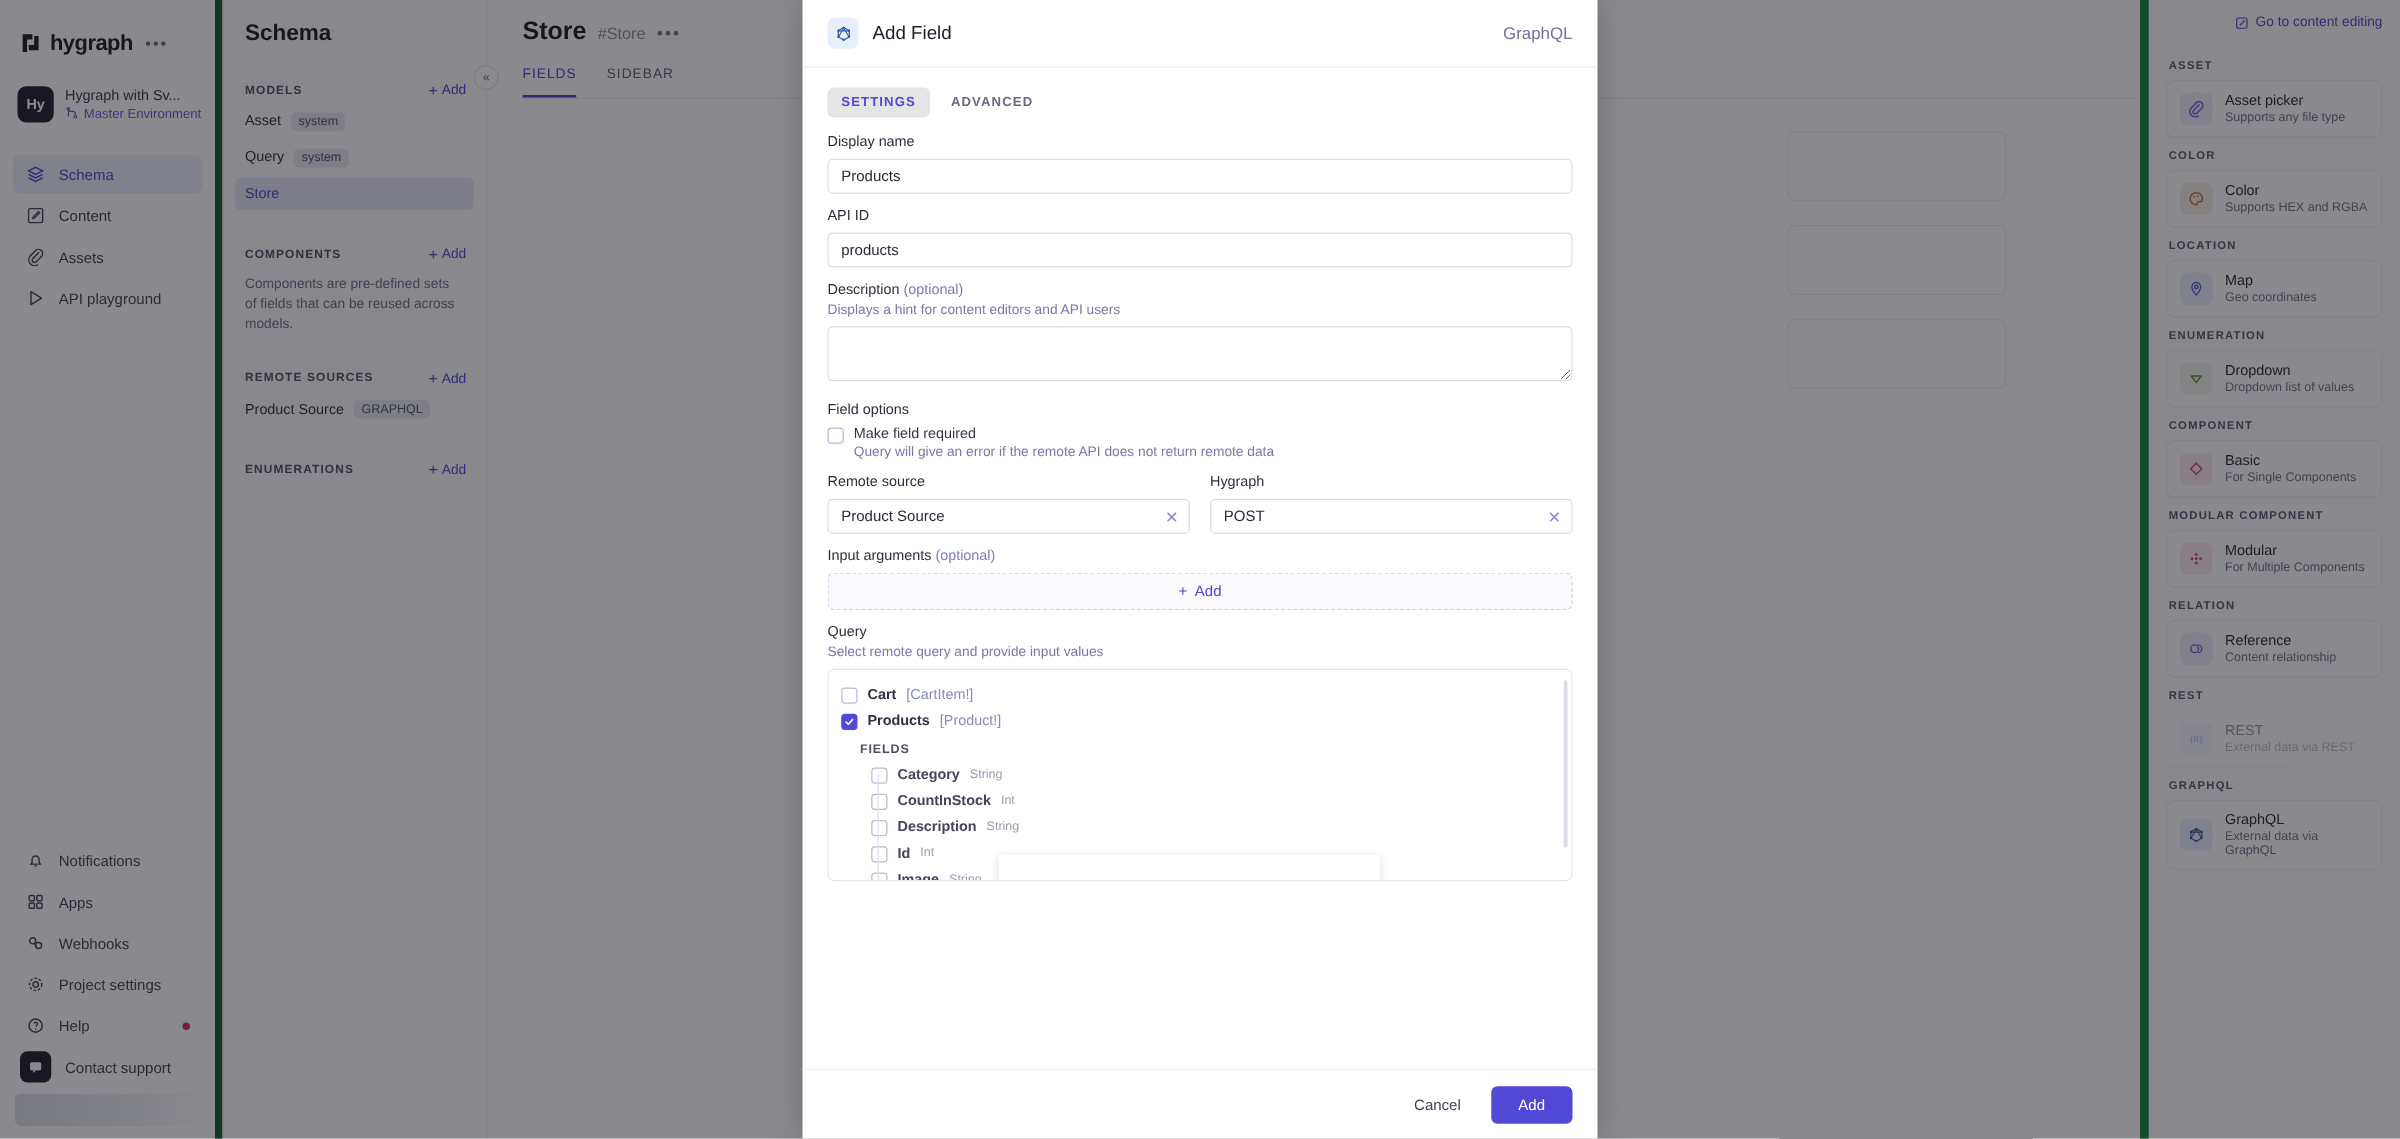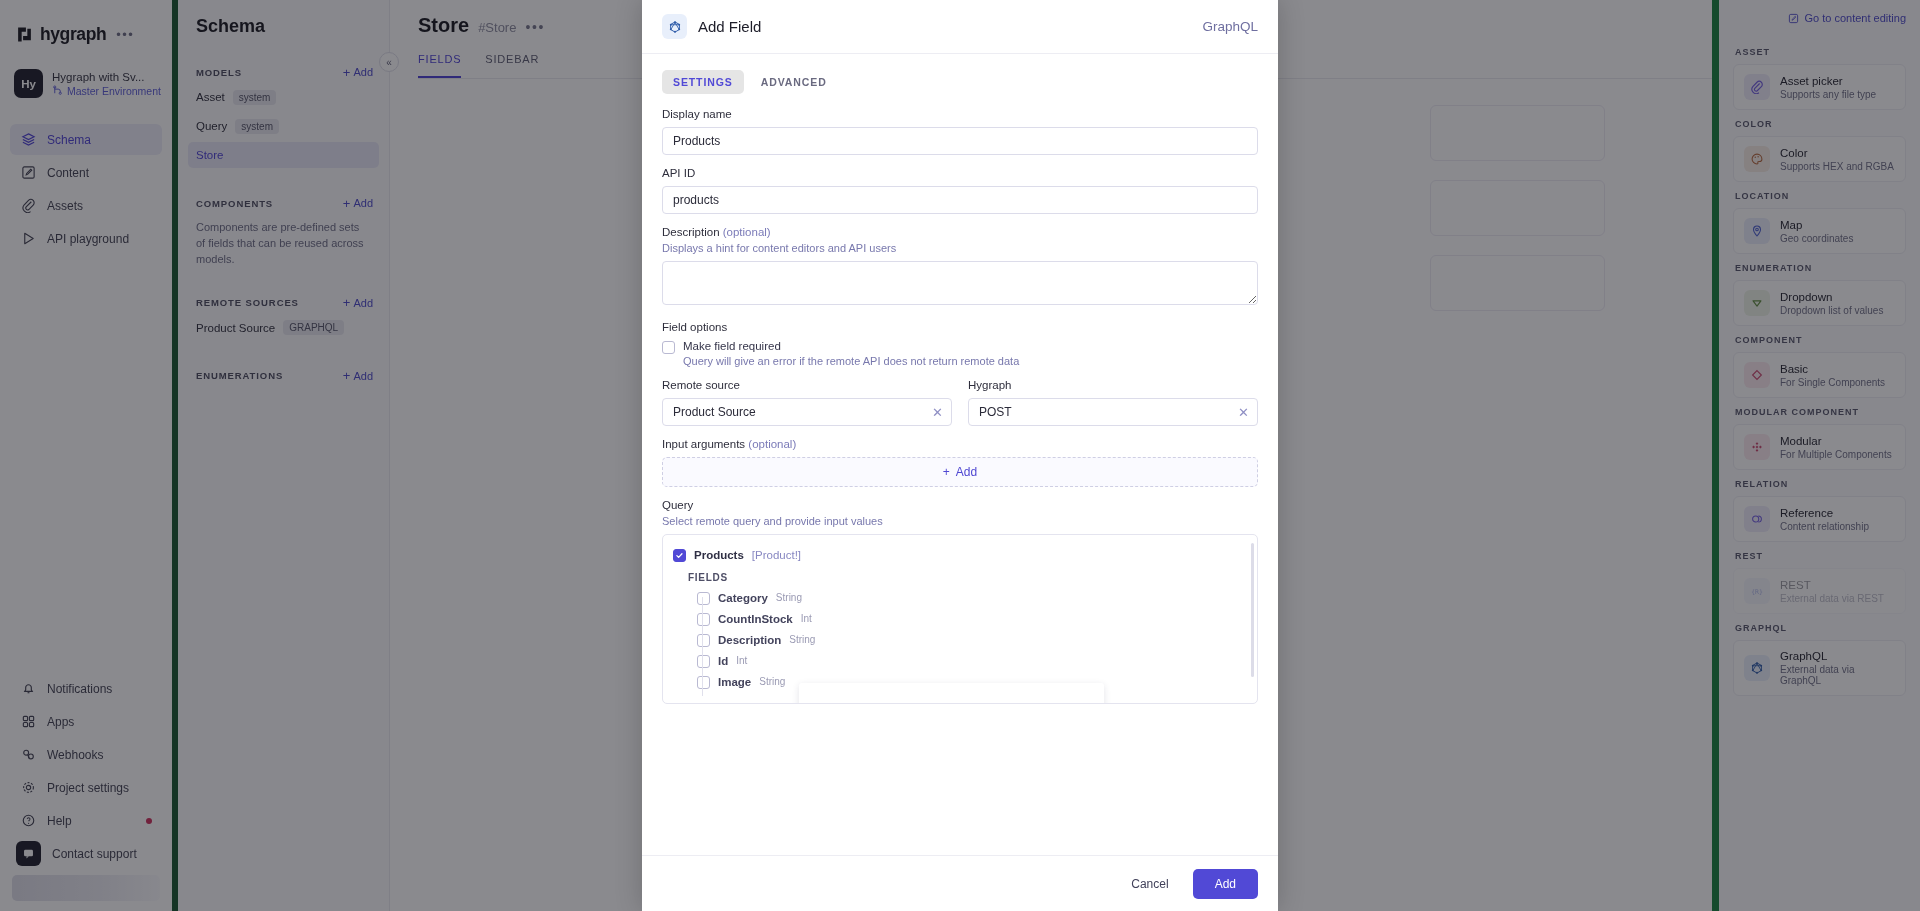--- a/index.html
+++ b/index.html
@@ -644,20 +644,25 @@
         <span>Add</span>
       </div>
       <div class="fgap"></div>
 
       <div class="flabel">Query</div>
       <div class="fhint">Select remote query and provide input values</div>
 
       <div class="query-box">
         <div class="qscroll"></div>
 
+        <div class="qrow">
+          <span class="checkbox"></span>
+          <span class="qname">Cart</span>
+          <span class="qtype">[CartItem!]</span>
+        </div>
 
         <div class="qrow">
           <span class="checkbox checked">
             <svg width="9" height="9" viewBox="0 0 12 12">
                 <path d="M2.5 6.2 L4.8 8.5 L9.3 3.6" stroke="#fff" stroke-width="1.7" fill="none" stroke-linecap="round" stroke-linejoin="round"></path>
               </svg>
           </span>
           <span class="qname">Products</span>
           <span class="qtype">[Product!]</span>
         </div>

